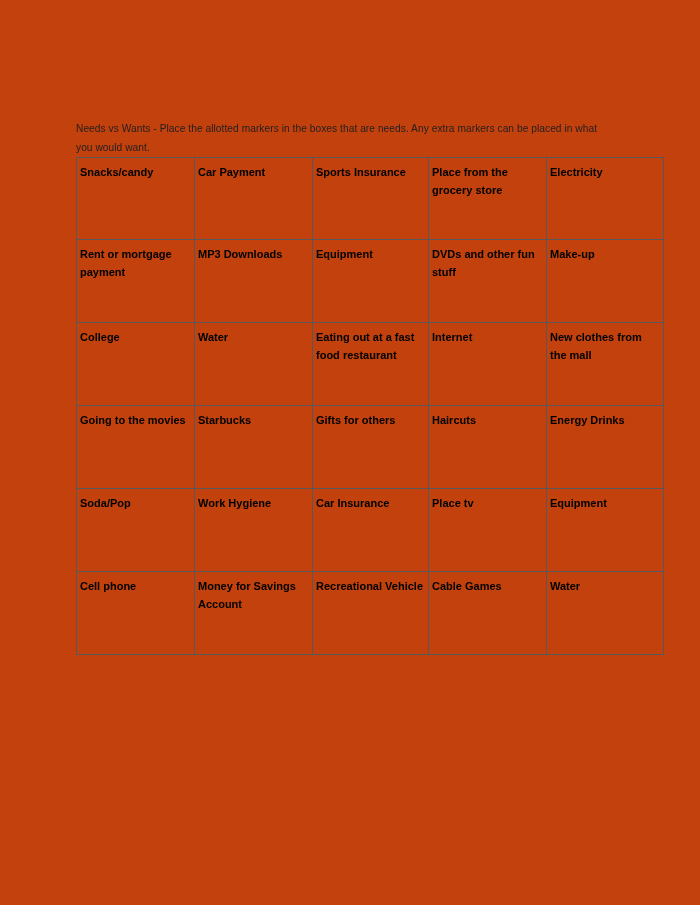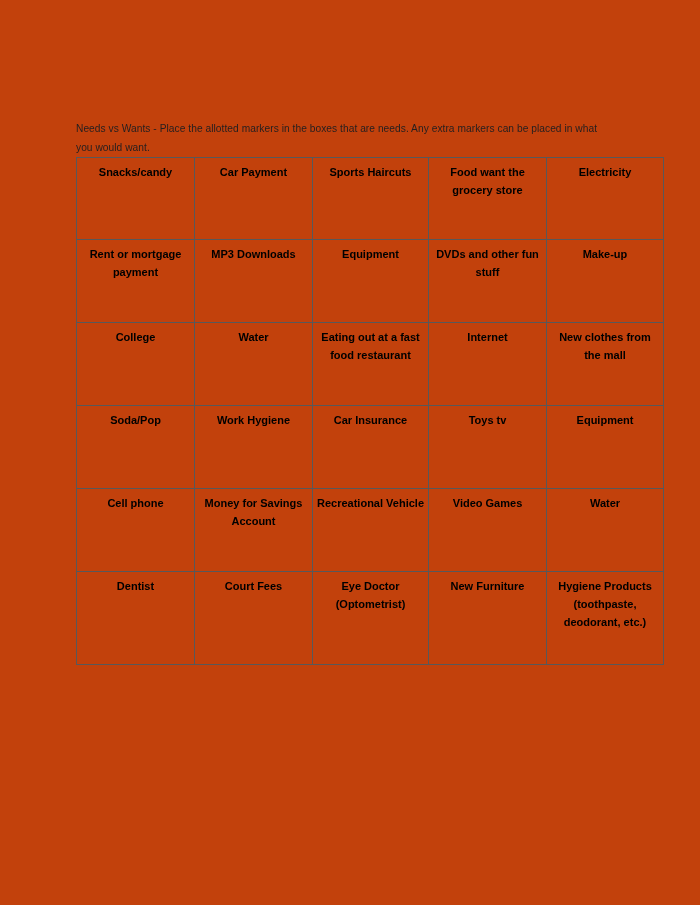--- a/index.html
+++ b/index.html
@@ -43,21 +43,21 @@
     position: absolute;
     left: 76px;
     top: 157px;
     width: 587px;
     border-collapse: collapse;
     table-layout: fixed;
   }
   .worksheet-table td {
     border: 1px solid #58585a;
     vertical-align: top;
-    text-align: center;
+    text-align: left;
     padding: 5px 3px 4px 3px;
     font-family: "Liberation Sans", sans-serif;
     font-size: 11px;
     font-weight: bold;
     line-height: 18px;
     color: #000000;
     word-wrap: break-word;
   }
   .worksheet-table col.c0 { width: 118px; }
   .worksheet-table col.c1 { width: 118px; }
@@ -95,24 +95,24 @@
     </colgroup>
     <tbody>
       <tr class="r0">
         <td>
             <span class="cell-text">Snacks/candy</span>
           </td>
         <td>
             <span class="cell-text">Car Payment</span>
           </td>
         <td>
-            <span class="cell-text">Sports Haircuts</span>
-          </td>
-        <td>
-            <span class="cell-text">Food want the grocery store</span>
+            <span class="cell-text">Sports Insurance</span>
+          </td>
+        <td>
+            <span class="cell-text">Place from the grocery store</span>
           </td>
         <td>
             <span class="cell-text">Electricity</span>
           </td>
       </tr>
       <tr class="r1">
         <td>
             <span class="cell-text">Rent or mortgage payment</span>
           </td>
         <td>
@@ -138,67 +138,67 @@
         <td>
             <span class="cell-text">Eating out at a fast food restaurant</span>
           </td>
         <td>
             <span class="cell-text">Internet</span>
           </td>
         <td>
             <span class="cell-text">New clothes from the mall</span>
           </td>
       </tr>
+      <tr class="r3">
+        <td>
+            <span class="cell-text">Going to the movies</span>
+          </td>
+        <td>
+            <span class="cell-text">Starbucks</span>
+          </td>
+        <td>
+            <span class="cell-text">Gifts for others</span>
+          </td>
+        <td>
+            <span class="cell-text">Haircuts</span>
+          </td>
+        <td>
+            <span class="cell-text">Energy Drinks</span>
+          </td>
+      </tr>
       <tr class="r4">
         <td>
             <span class="cell-text">Soda/Pop</span>
           </td>
         <td>
             <span class="cell-text">Work Hygiene</span>
           </td>
         <td>
             <span class="cell-text">Car Insurance</span>
           </td>
         <td>
-            <span class="cell-text">Toys tv</span>
+            <span class="cell-text">Place tv</span>
           </td>
         <td>
             <span class="cell-text">Equipment</span>
           </td>
       </tr>
       <tr class="r5">
         <td>
             <span class="cell-text">Cell phone</span>
           </td>
         <td>
             <span class="cell-text">Money for Savings Account</span>
           </td>
         <td>
             <span class="cell-text">Recreational Vehicle</span>
           </td>
         <td>
-            <span class="cell-text">Video Games</span>
+            <span class="cell-text">Cable Games</span>
           </td>
         <td>
             <span class="cell-text">Water</span>
-          </td>
-      </tr>
-      <tr class="r6">
-        <td>
-            <span class="cell-text">Dentist</span>
-          </td>
-        <td>
-            <span class="cell-text">Court Fees</span>
-          </td>
-        <td>
-            <span class="cell-text">Eye Doctor (Optometrist)</span>
-          </td>
-        <td>
-            <span class="cell-text">New Furniture</span>
-          </td>
-        <td>
-            <span class="cell-text">Hygiene Products (toothpaste, deodorant, etc.)</span>
           </td>
       </tr>
     </tbody>
   </table>
 
 </div>
 
 </body></html>

